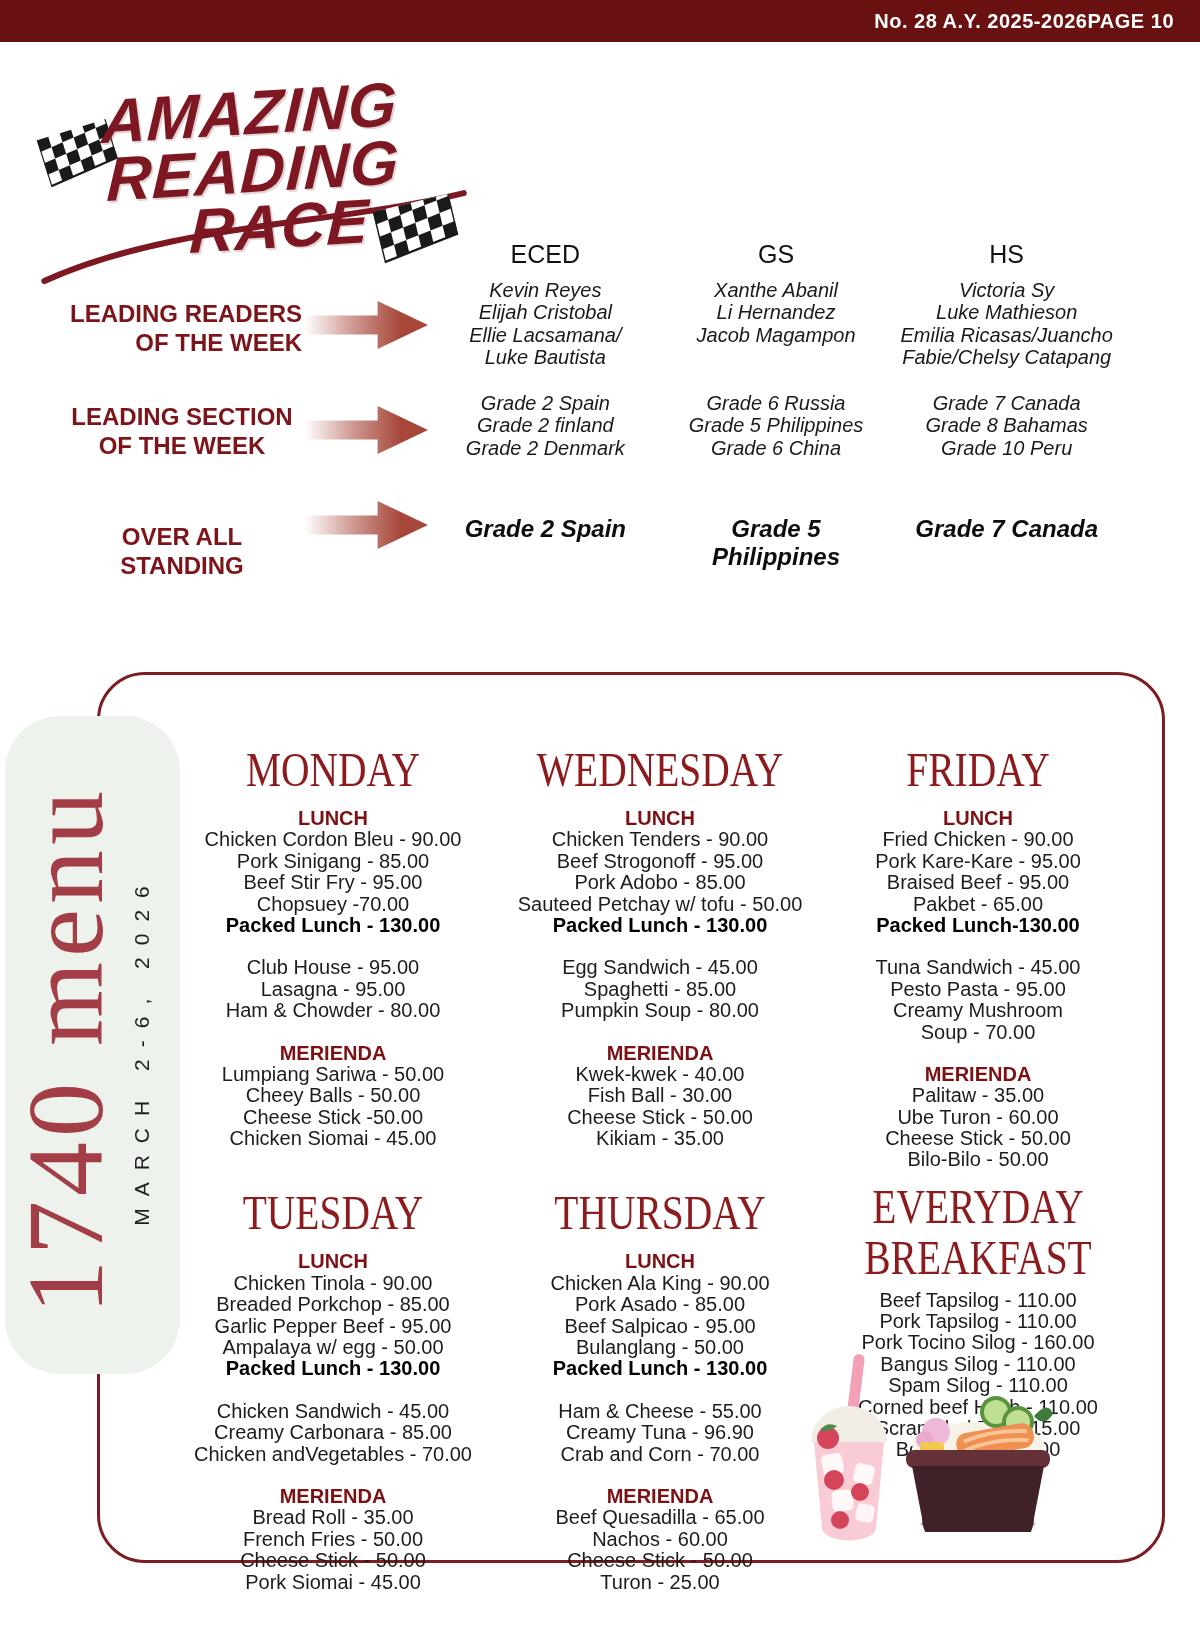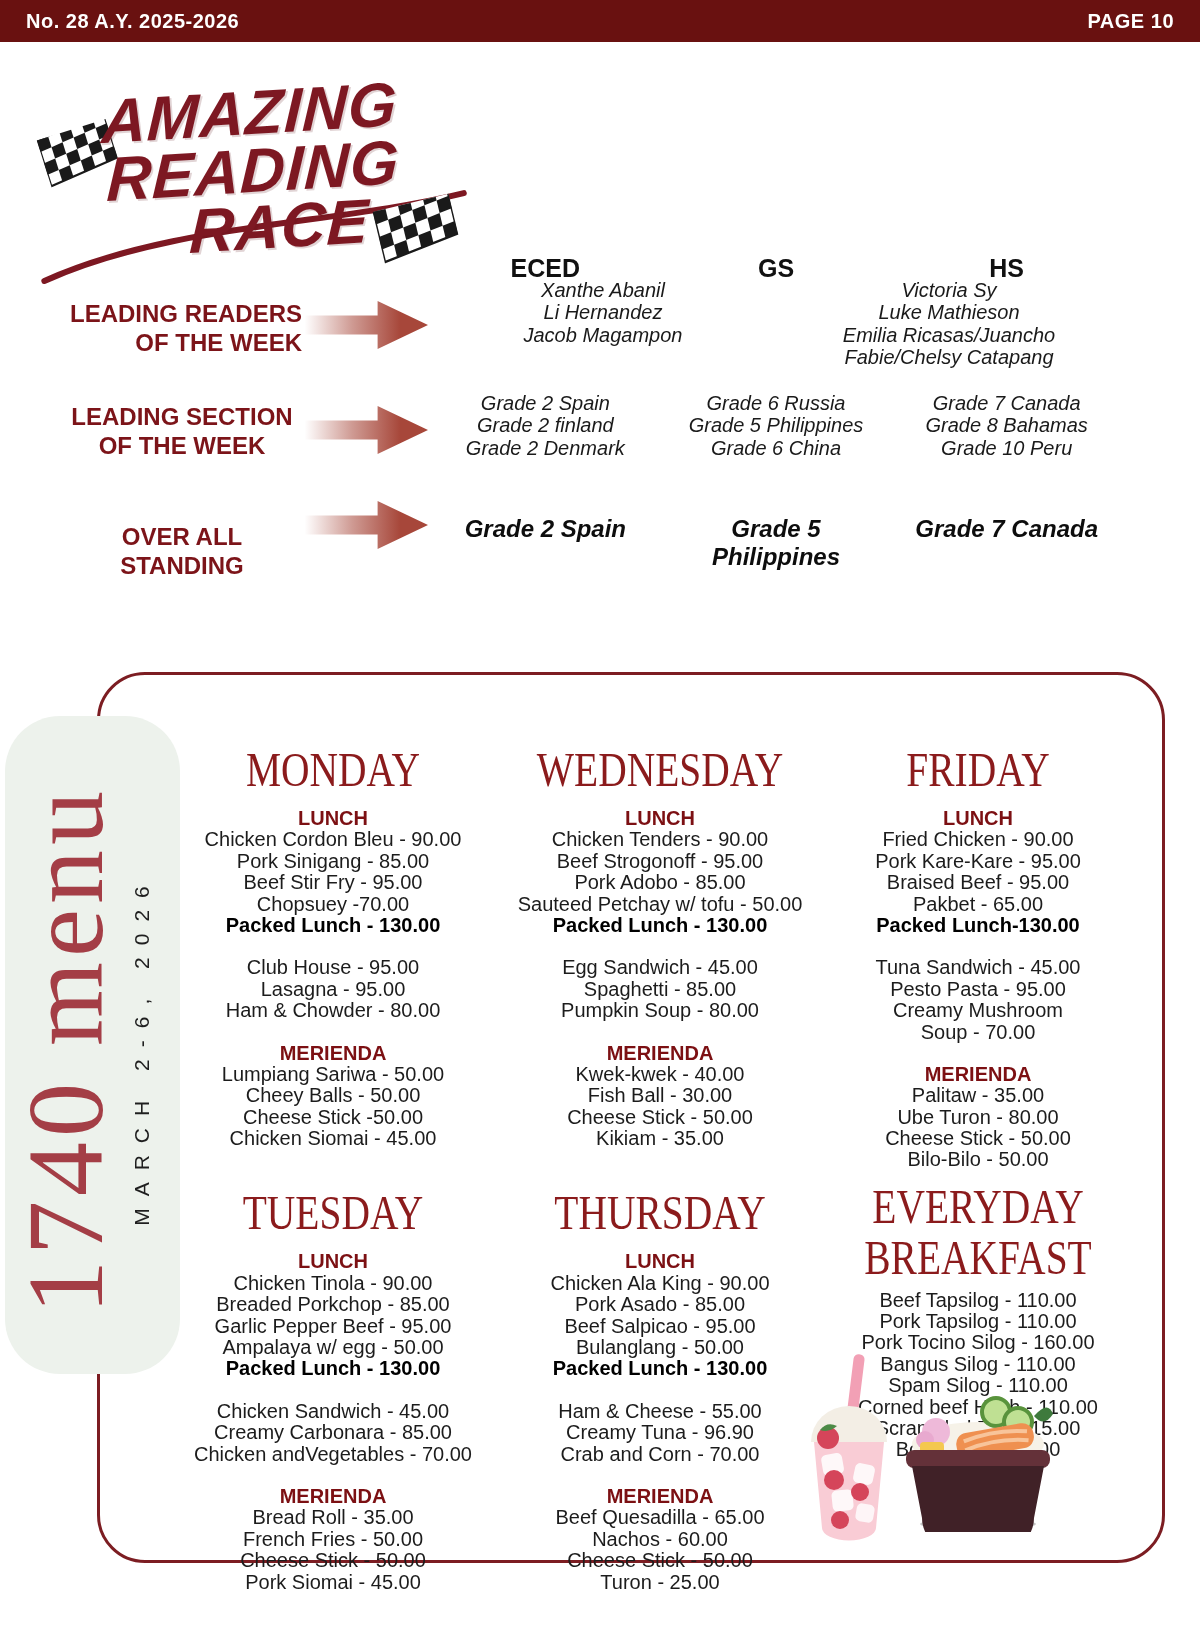--- a/index.html
+++ b/index.html
@@ -1,21 +1,21 @@
 <!DOCTYPE html>
 <html><head>
 <meta charset="utf-8">
 <style>
   html,body{margin:0;padding:0;background:#ffffff;}
   #page{position:relative;width:1200px;height:1650px;background:#ffffff;overflow:hidden;
         font-family:"Liberation Sans",sans-serif;}
 
   
   .topbar{position:absolute;left:0;top:0;width:100%;height:42px;background:#691110;
-          display:flex;justify-content:space-between;align-items:center;box-sizing:border-box;
+          display:flex;justify-content:flex-end;align-items:center;box-sizing:border-box;
           padding:0 26px;color:#ffffff;font-weight:700;font-size:20px;letter-spacing:.5px;}
 
   
   .logo{position:absolute;left:58px;top:84px;width:390px;transform:rotate(-3.5deg);
         text-align:center;color:#7d1822;font-style:italic;font-weight:700;}
   .logo-line{font-size:62px;line-height:.93;letter-spacing:1px;transform:skewX(-6deg);
              text-shadow:2px 2px 0 rgba(90,15,20,.18);}
   .logo-line.l3{padding-left:46px;}
   .flag{position:absolute;}
   .flag-left{left:-14px;top:34px;width:72px;height:50px;transform:rotate(-14deg);}
@@ -23,21 +23,21 @@
   .swoosh{position:absolute;left:-28px;top:112px;width:440px;height:90px;}
 
   
   .headline{position:absolute;left:462px;top:110px;width:640px;text-align:center;
             font-style:italic;font-size:29px;line-height:1.5;color:#141414;font-weight:500;}
   .headline b{font-weight:800;}
 
   
   .race-row{position:absolute;left:430px;width:692px;display:flex;text-align:center;}
   .race-row>div{flex:1;padding:0 6px;}
-  .race-headers{top:240px;font-weight:700;font-size:25px;color:#111;margin-top:14px;}
+  .race-headers{top:240px;font-weight:400;font-size:25px;color:#111;}
   .race-readers{top:279px;font-style:italic;font-size:20px;line-height:1.12;color:#1a1a1a;}
   .race-sections{top:392px;font-style:italic;font-size:20px;line-height:1.12;color:#1a1a1a;}
   .race-overall{top:515px;font-style:italic;font-weight:800;font-size:24px;color:#0d0d0d;}
 
   .side-label{position:absolute;left:62px;width:240px;text-align:center;font-weight:800;
               font-size:24px;line-height:1.2;color:#7c1419;}
   .lbl-readers{top:300px;text-align:right;} .lbl-sections{top:403px;} .lbl-overall{top:523px;}
   .arrow{position:absolute;left:302px;width:126px;height:60px;
          background:linear-gradient(90deg,rgba(167,71,58,0) 2%,rgba(167,71,58,.55) 40%,#a7473a 78%);
          clip-path:polygon(0 34%,60% 34%,60% 10%,100% 50%,60% 90%,60% 66%,0 66%);}
@@ -134,20 +134,26 @@
     <div>HS</div>
   </div>
 
   <div class="side-label lbl-readers">
     <div>LEADING READERS</div>
     <div>OF THE WEEK</div>
   </div>
   <div class="arrow arr-1"></div>
   <div class="race-row race-readers">
     <div>
+      <div>Kevin Reyes</div>
+      <div>Elijah Cristobal</div>
+      <div>Ellie Lacsamana/</div>
+      <div>Luke Bautista</div>
+    </div>
+    <div>
       <div>Xanthe Abanil</div>
       <div>Li Hernandez</div>
       <div>Jacob Magampon</div>
     </div>
     <div>
       <div>Victoria Sy</div>
       <div>Luke Mathieson</div>
       <div>Emilia Ricasas/Juancho</div>
       <div>Fabie/Chelsy Catapang</div>
     </div>
@@ -280,21 +286,21 @@
     <div class="mi">Braised Beef - 95.00</div>
     <div class="mi">Pakbet - 65.00</div>
     <div class="mi bold">Packed Lunch-130.00</div>
     <div class="gap"></div>
     <div class="mi">Tuna Sandwich - 45.00</div>
     <div class="mi">Pesto Pasta - 95.00</div>
     <div class="mi wrap2">Creamy Mushroom Soup - 70.00</div>
     <div class="gap"></div>
     <div class="mhead">MERIENDA</div>
     <div class="mi">Palitaw - 35.00</div>
-    <div class="mi">Ube Turon - 80.00</div>
+    <div class="mi">Ube Turon - 60.00</div>
     <div class="mi">Cheese Stick - 50.00</div>
     <div class="mi">Bilo-Bilo - 50.00</div>
     <div class="bf-gap"></div>
     <h2 class="day-title two" style="margin-bottom:8px;">
       <span>EVERYDAY</span><br>
       <span>BREAKFAST</span>
     </h2>
     <div class="mi">Beef Tapsilog - 110.00</div>
     <div class="mi">Pork Tapsilog - 110.00</div>
     <div class="mi">Pork Tocino Silog - 160.00</div>

